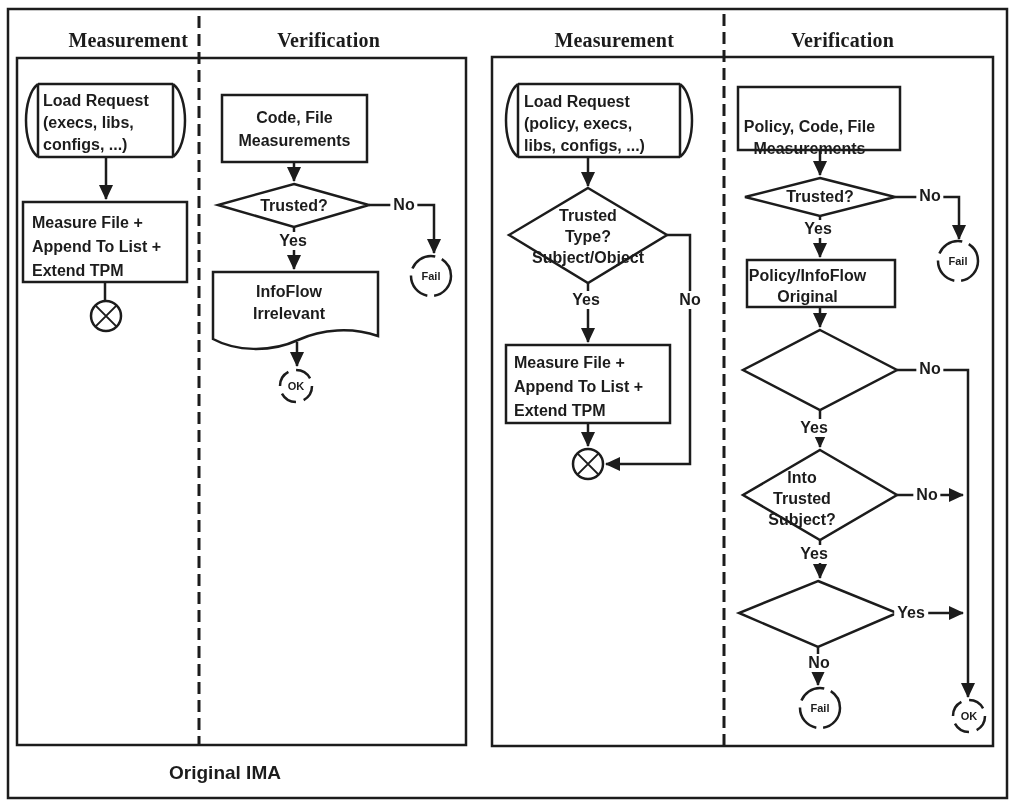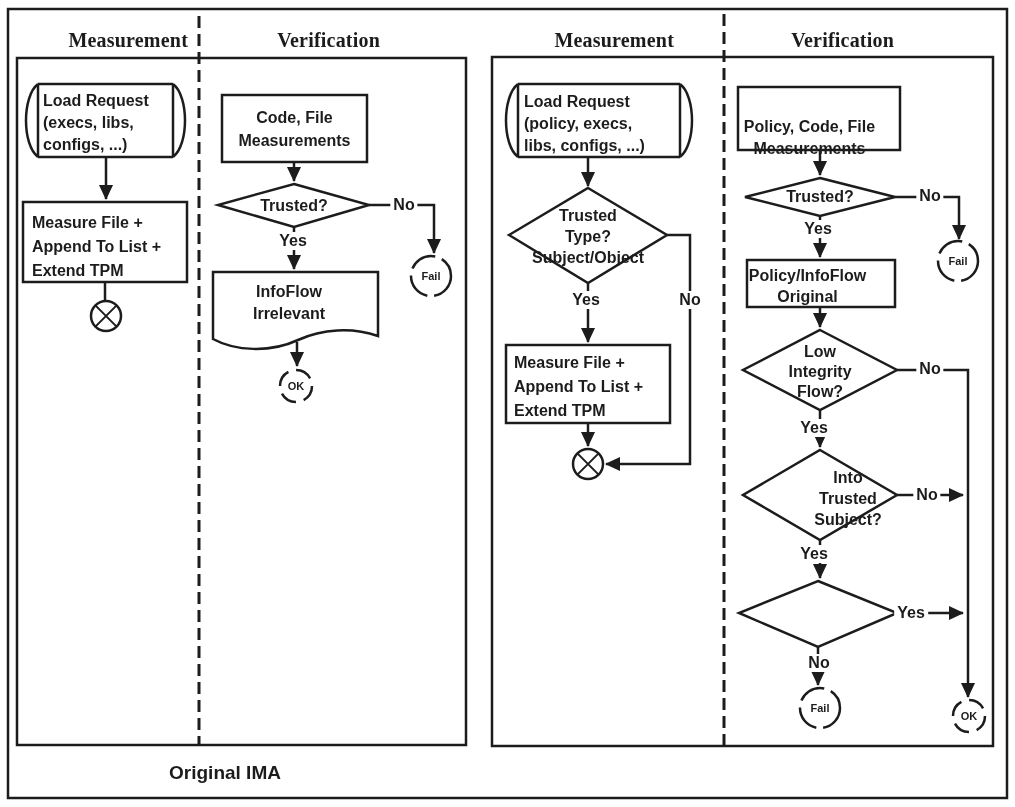--- a/index.html
+++ b/index.html
@@ -180,29 +180,24 @@
 
   <div class="dlbl" style="left:820px;top:197px;">Trusted?</div>
   <div class="lbl" style="left:818px;top:229px;">Yes</div>
   <div class="lbl" style="left:930px;top:196px;">No</div>
 
   <div class="txt c" style="left:747px;top:265px;width:121px;line-height:21px;">
     <span>Policy/InfoFlow</span>
     <span>Original</span>
   </div>
 
-  <div class="txt c" style="left:745px;top:342px;width:150px;line-height:20px;">
-    <span>Low</span>
-    <span>Integrity</span>
-    <span>Flow?</span>
-  </div>
   <div class="lbl" style="left:930px;top:369px;">No</div>
   <div class="lbl" style="left:814px;top:428px;">Yes</div>
 
-  <div class="txt c" style="left:773px;top:467px;width:150px;line-height:21px;">
+  <div class="txt c" style="left:727px;top:467px;width:150px;line-height:21px;">
     <span>Into</span>
     <span>Trusted</span>
     <span>Subject?</span>
   </div>
   <div class="lbl" style="left:927px;top:495px;">No</div>
   <div class="lbl" style="left:814px;top:554px;">Yes</div>
 
   <div class="lbl" style="left:911px;top:613px;">Yes</div>
   <div class="lbl" style="left:819px;top:663px;">No</div>
 

